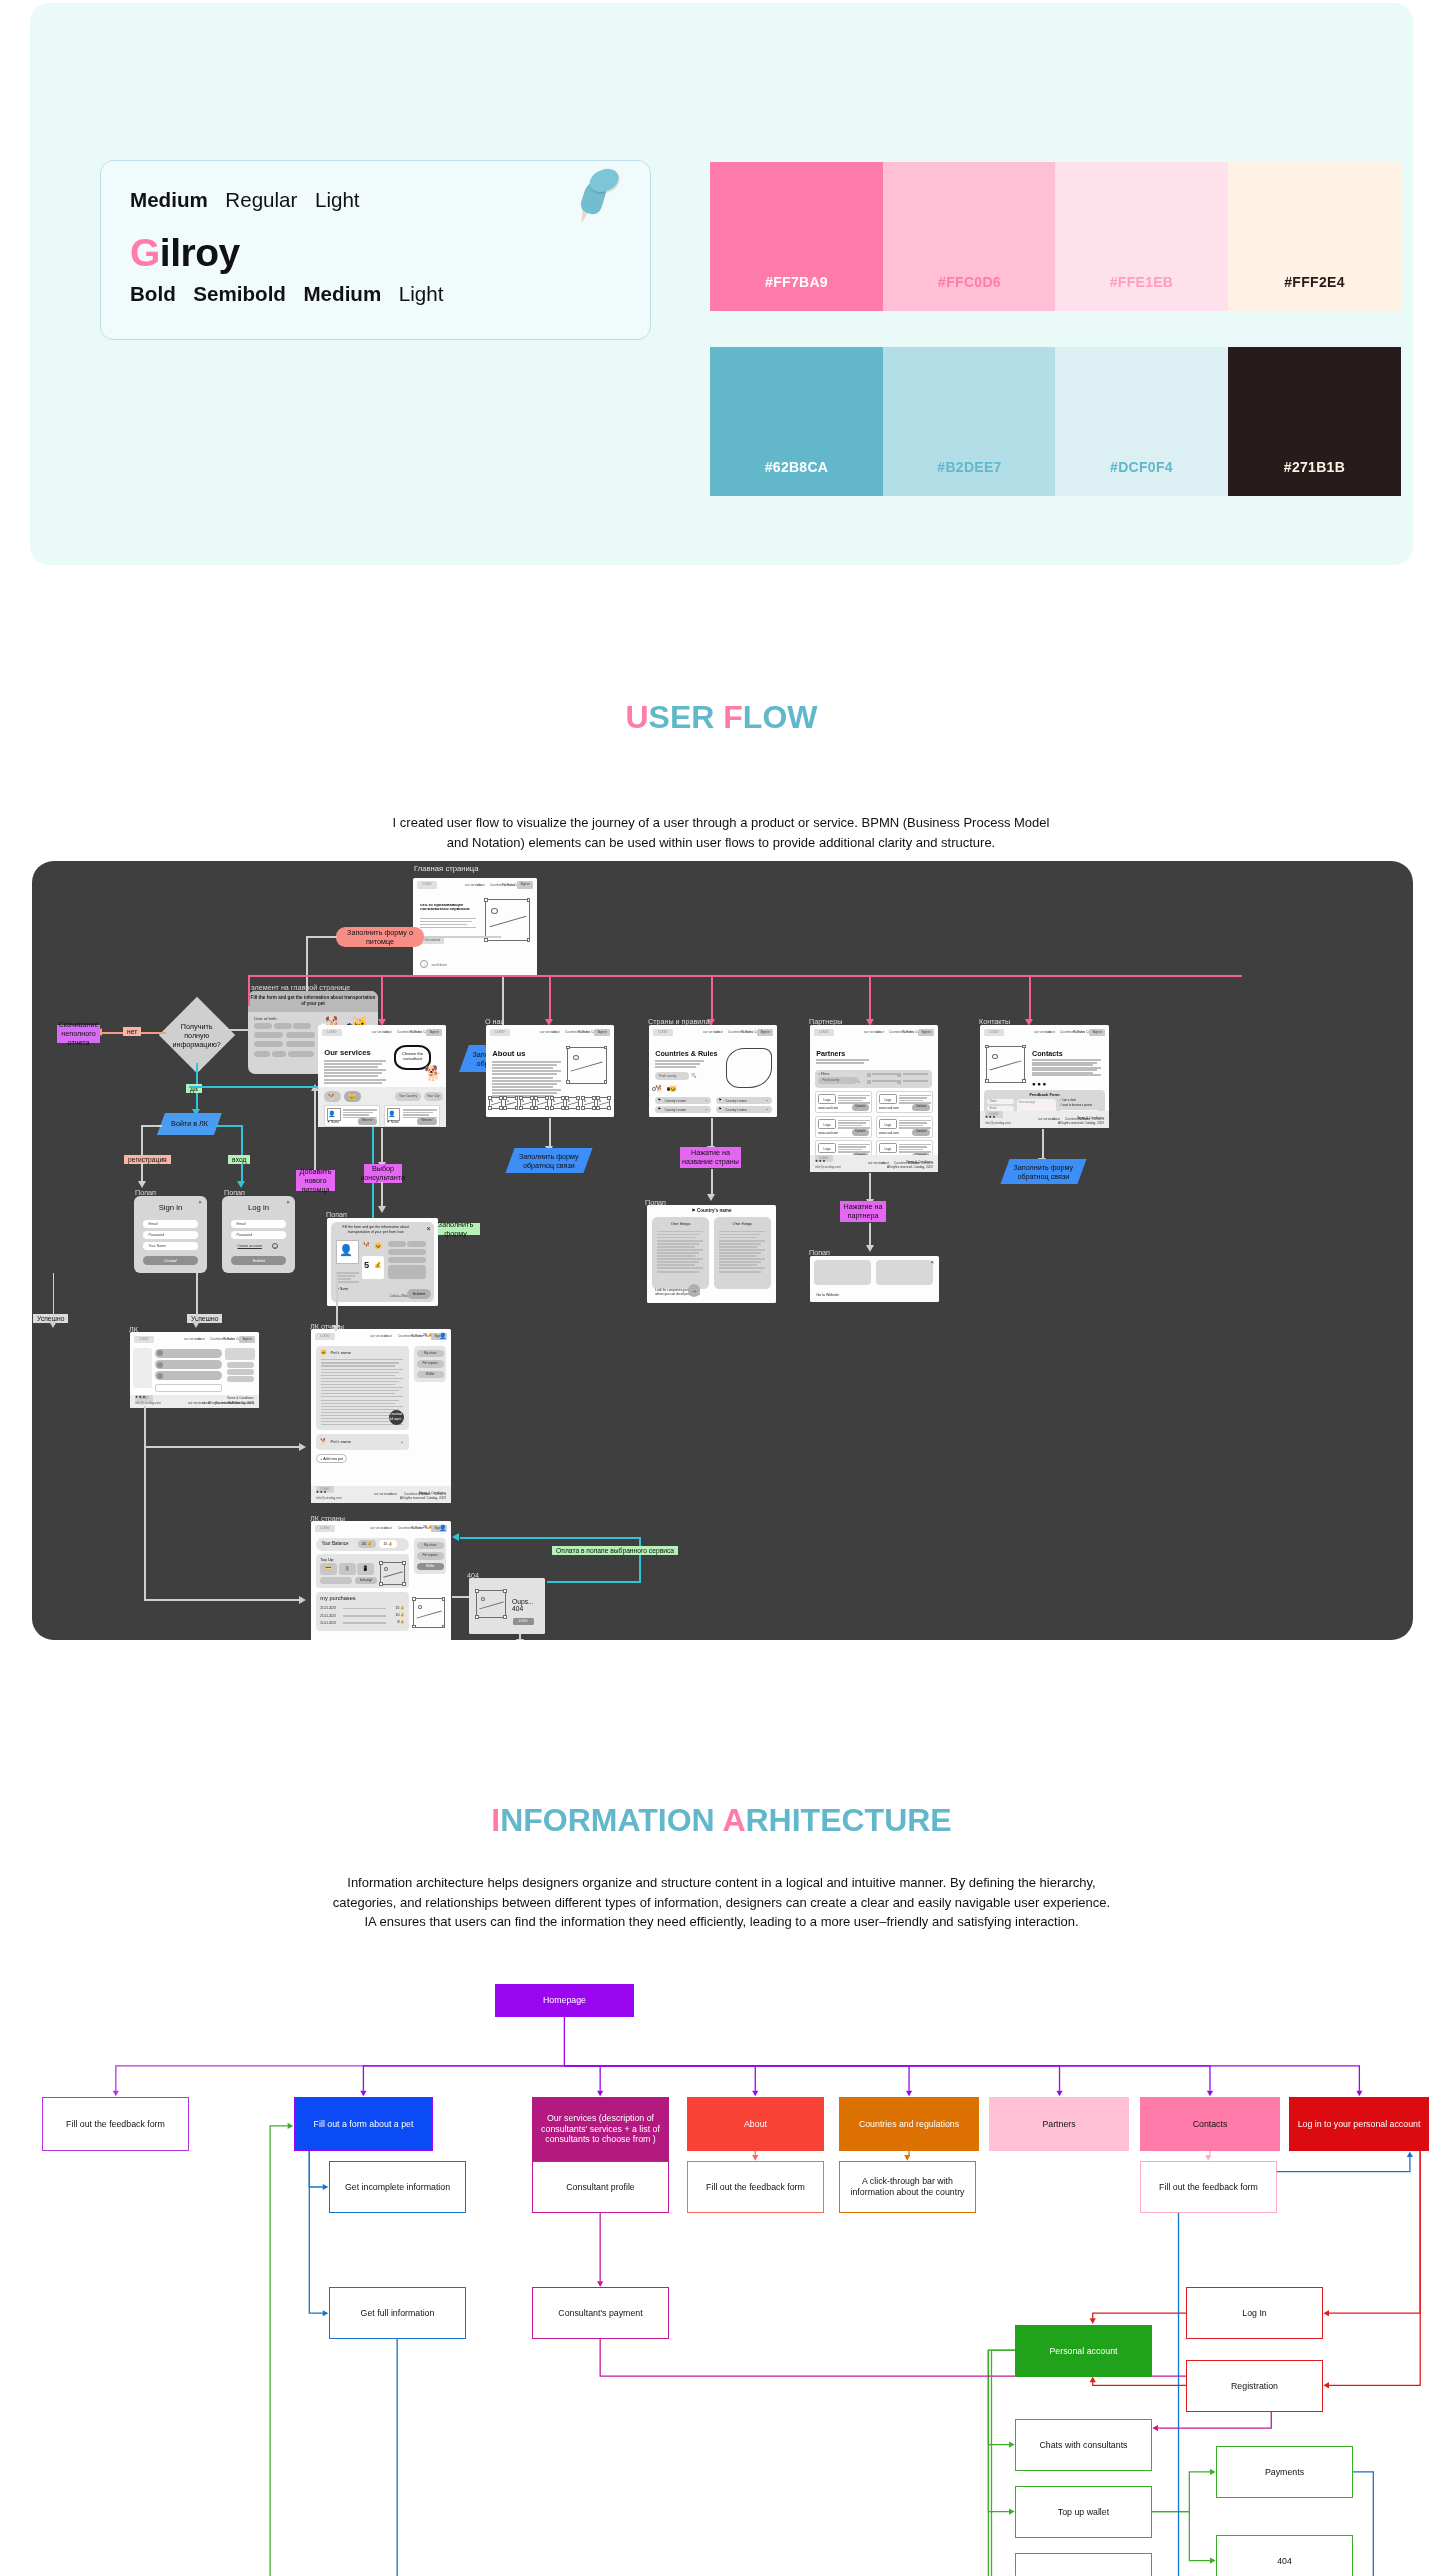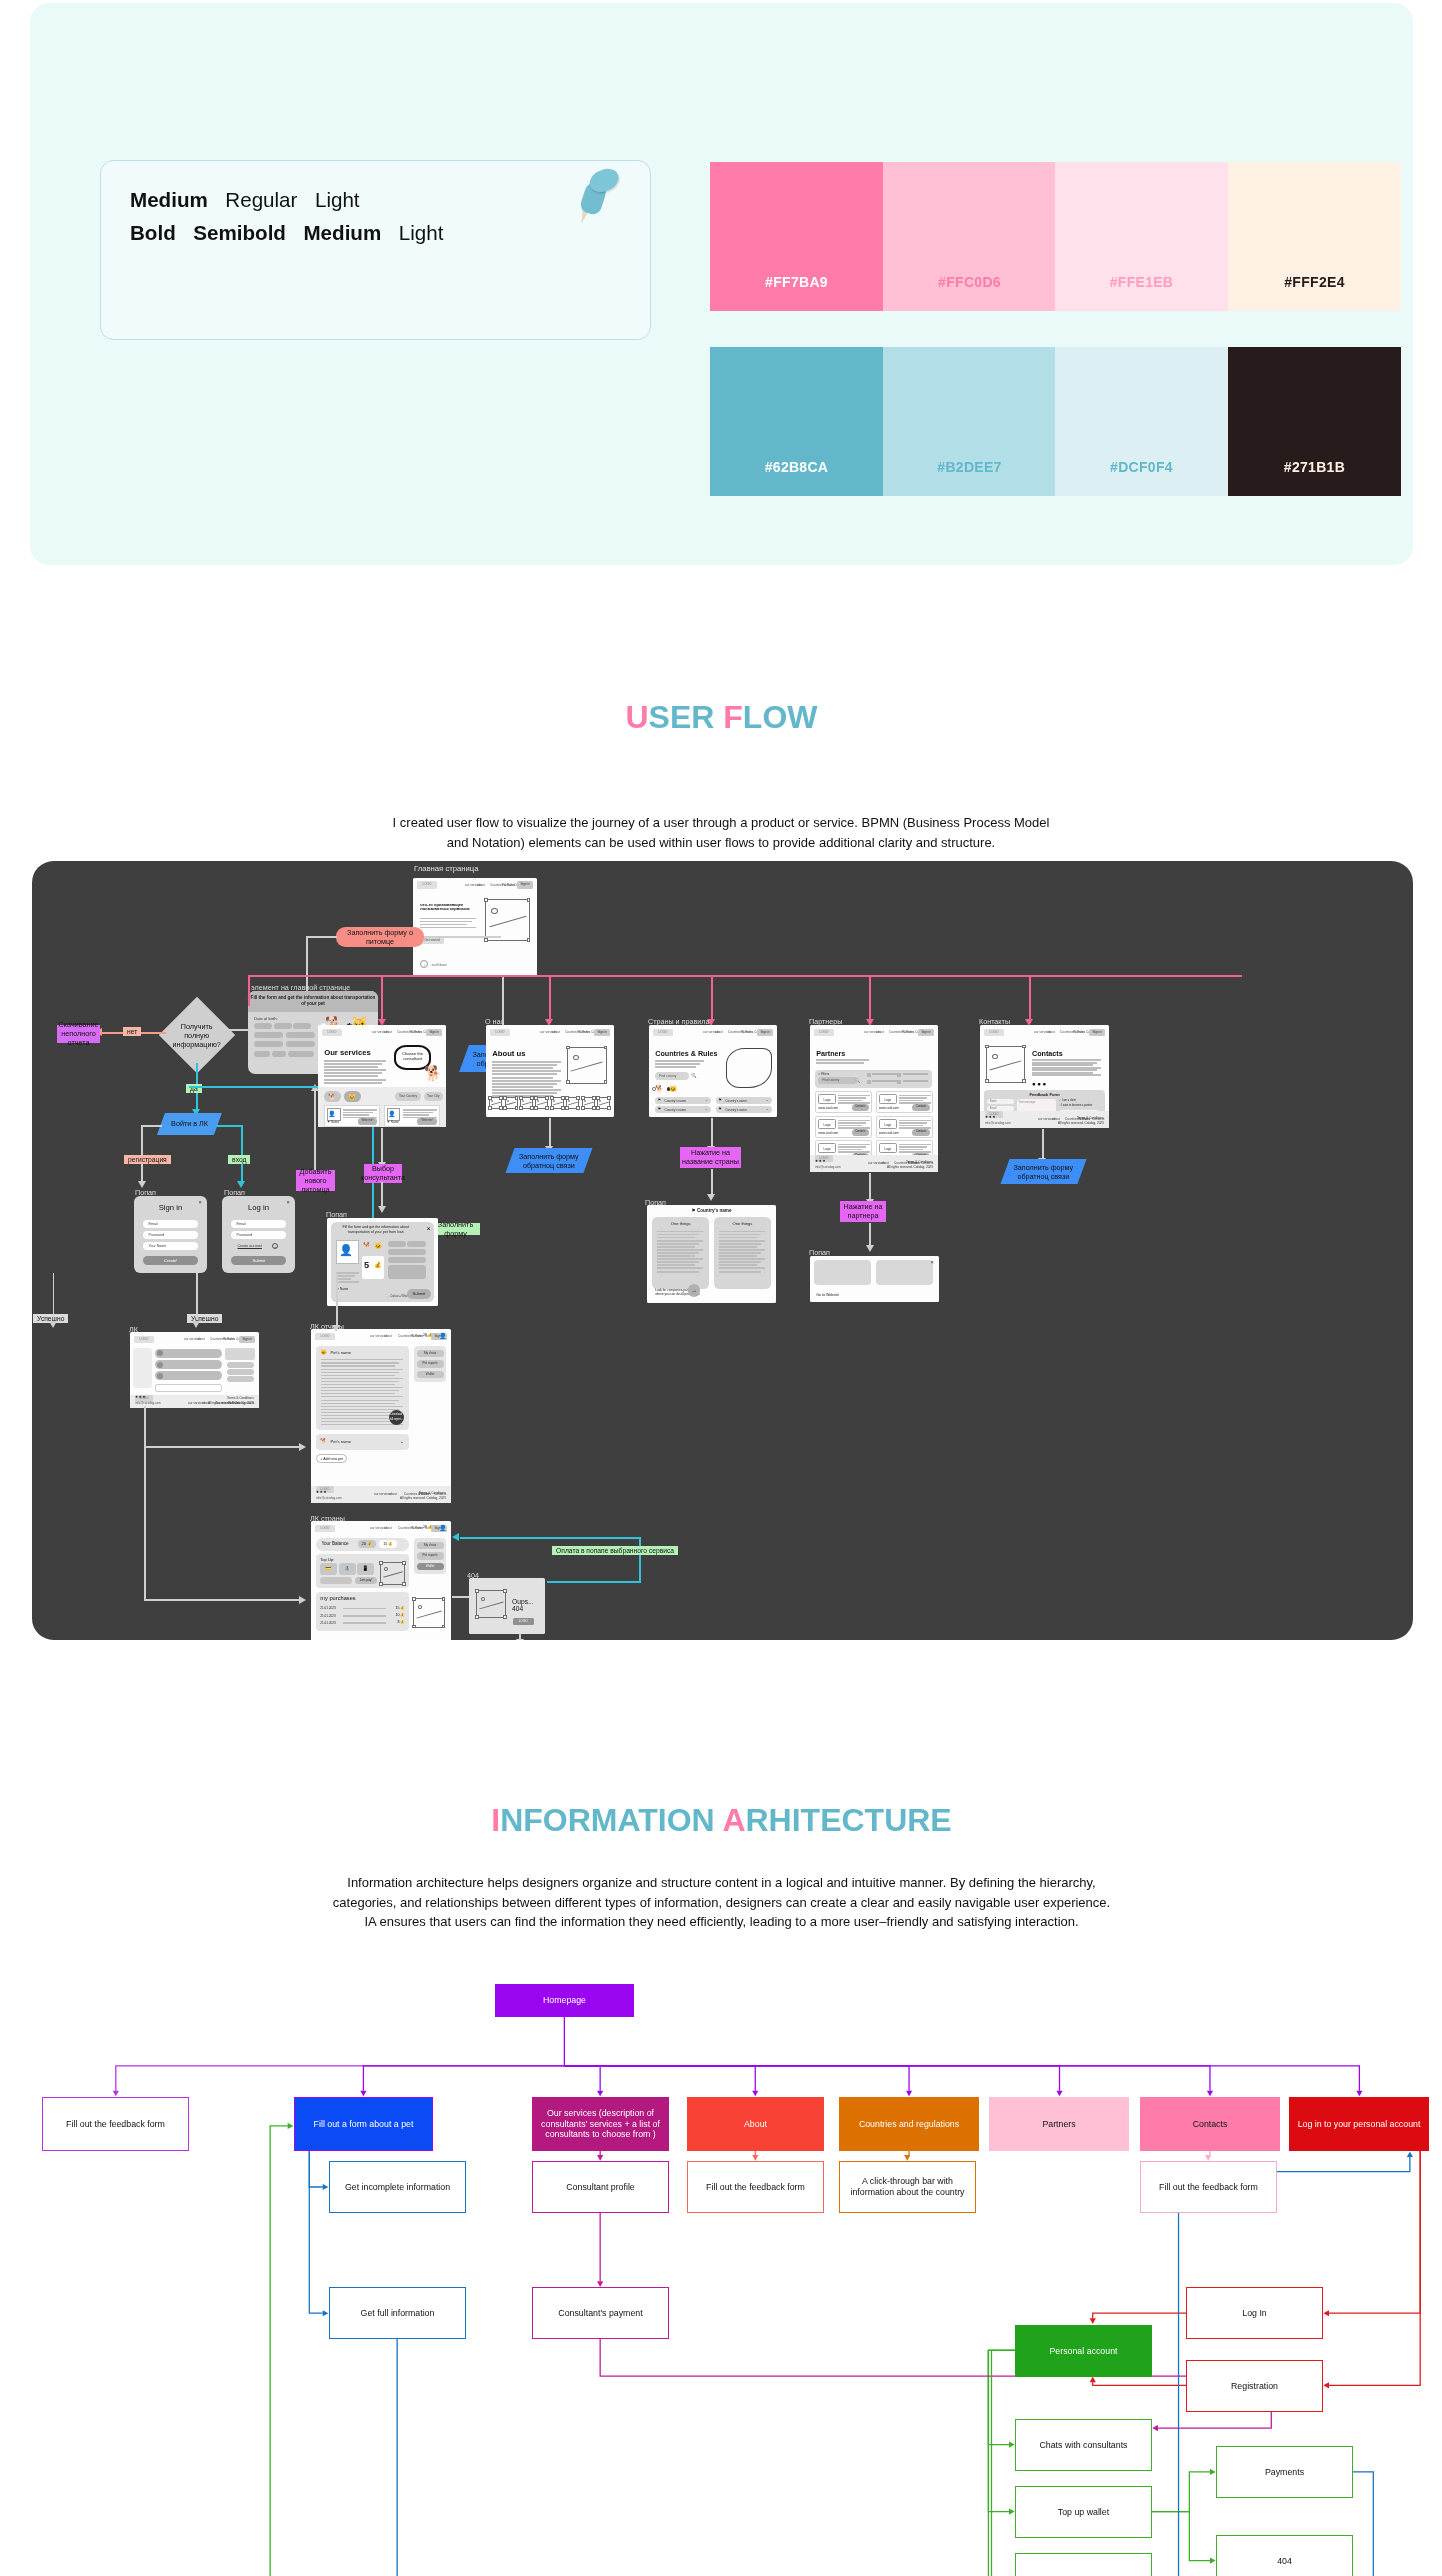--- a/index.html
+++ b/index.html
@@ -100,20 +100,21 @@
 <body>
 
 <section class="ds-panel">
 
 
   <div class="type-card">
     <div class="tc-inner">
       <p class="weights">
         <span class="w-medium">Medium</span><span class="w-regular">Regular</span><span class="w-light">Light</span>
       </p>
+      <p class="font-name gap2"><span class="c-pink">G</span><span>ilroy</span></p>
       <p class="weights">
         <span class="w-bold">Bold</span><span class="w-semi">Semibold</span><span class="w-medium">Medium</span><span class="w-light">Light</span>
       </p>
     </div>
     <div class="pin">
       <div class="needle"></div>
         <div class="body"></div>
         <div class="head"></div>
     </div>
   </div>
@@ -982,21 +983,21 @@
   <div id="ia-nodes">
       <div class="ia-box" style="left: 495px; top: 15.5px; width: 139px; height: 33px; background: rgb(154, 6, 240); border: 1px solid rgb(154, 6, 240); color: rgb(255, 255, 255);">
         <span>Homepage</span>
       </div>
       <div class="ia-box" style="left: 42px; top: 129px; width: 147px; height: 54px; background: rgb(255, 255, 255); border: 1px solid rgb(181, 51, 224); color: rgb(17, 17, 17);">
         <span>Fill out the feedback form</span>
       </div>
       <div class="ia-box" style="left: 294px; top: 129px; width: 139px; height: 54px; background: rgb(11, 75, 245); border: 1px solid rgb(154, 6, 240); color: rgb(255, 255, 255);">
         <span>Fill out a form about a pet</span>
       </div>
-      <div class="ia-box" style="left: 532px; top: 129px; width: 137px; height: 54px; background: rgb(179, 25, 127); border: 1px solid rgb(179, 25, 127); color: rgb(255, 255, 255); align-items: center;">
+      <div class="ia-box" style="left: 532px; top: 129px; width: 137px; height: 64px; background: rgb(179, 25, 127); border: 1px solid rgb(179, 25, 127); color: rgb(255, 255, 255); align-items: center;">
         <span>Our services (description of consultants' services + a list of consultants to choose from )</span>
       </div>
       <div class="ia-box" style="left: 687px; top: 129px; width: 137px; height: 54px; background: rgb(248, 66, 54); border: 1px solid rgb(248, 66, 54); color: rgb(255, 255, 255);">
         <span>About</span>
       </div>
       <div class="ia-box" style="left: 839px; top: 129px; width: 140px; height: 54px; background: rgb(220, 112, 0); border: 1px solid rgb(220, 112, 0); color: rgb(255, 255, 255);">
         <span>Countries and regulations</span>
       </div>
       <div class="ia-box" style="left: 989px; top: 129px; width: 140px; height: 54px; background: rgb(255, 192, 214); border: 1px solid rgb(255, 192, 214); color: rgb(17, 17, 17);">
         <span>Partners</span>

